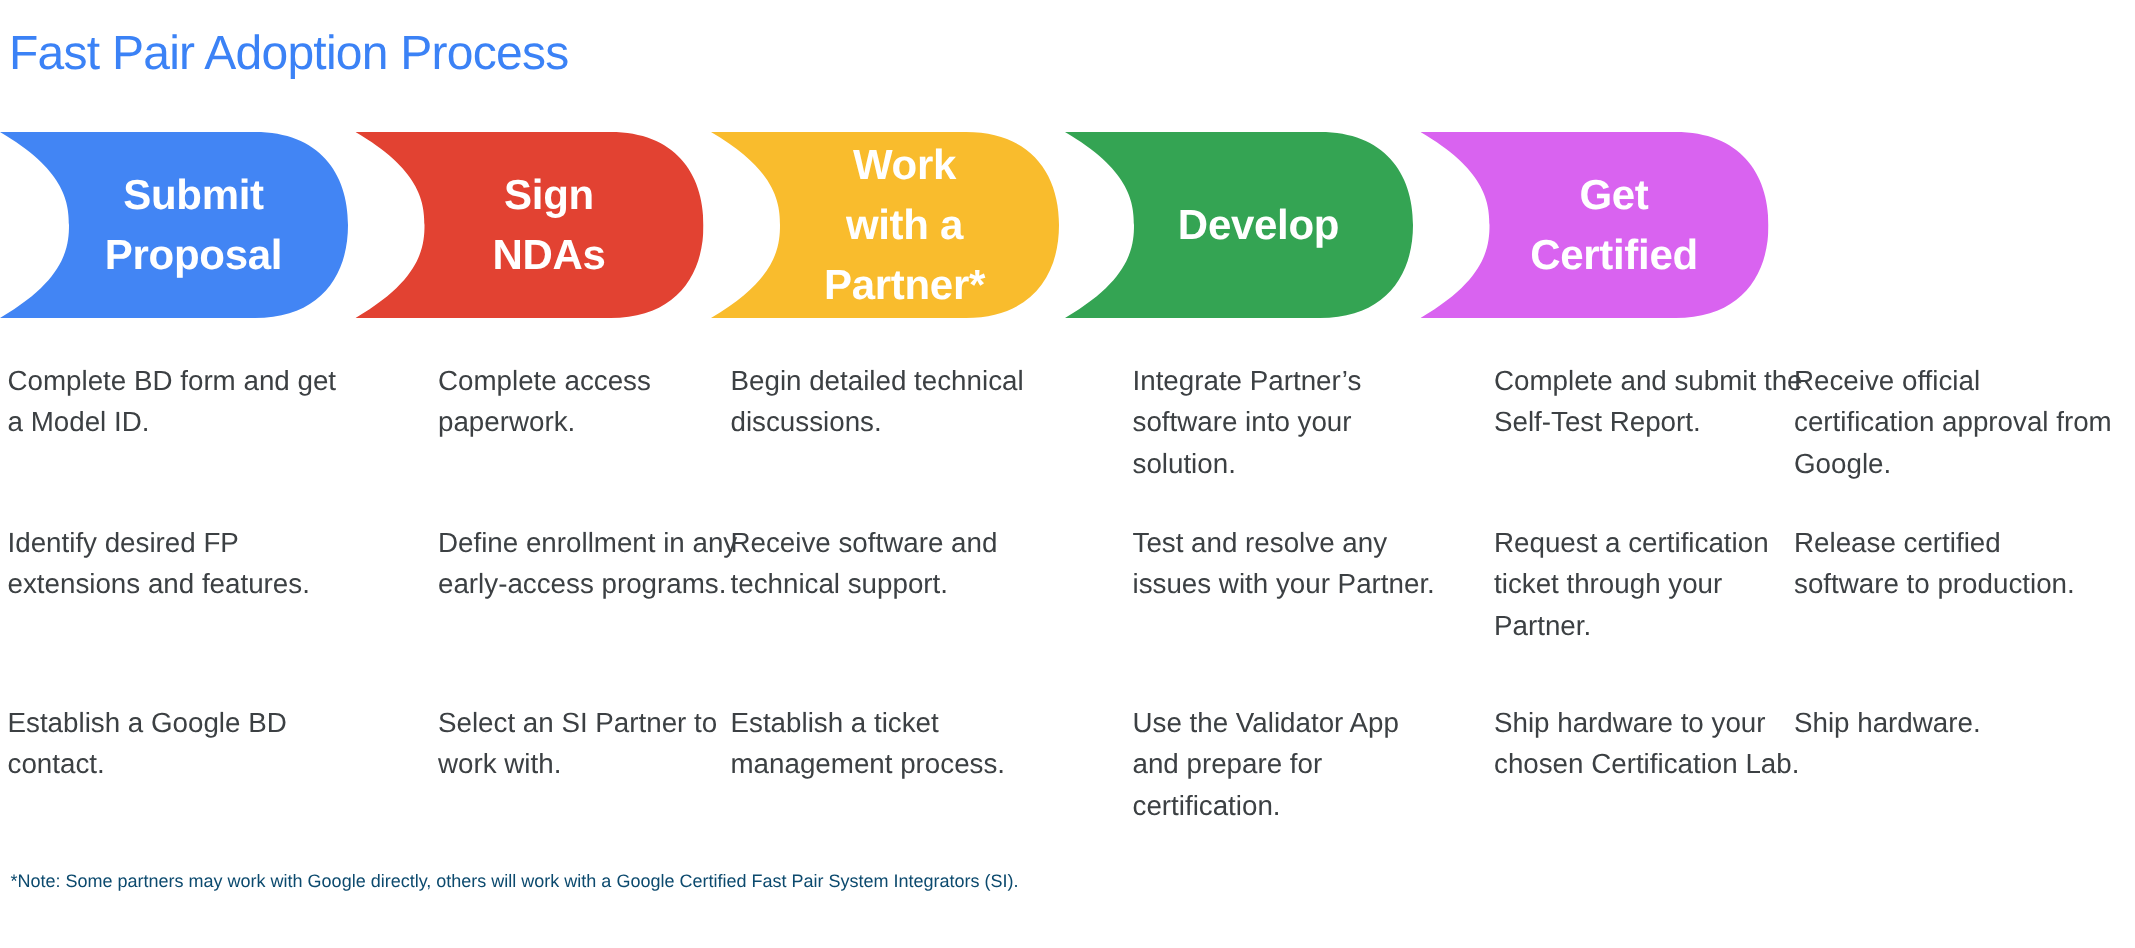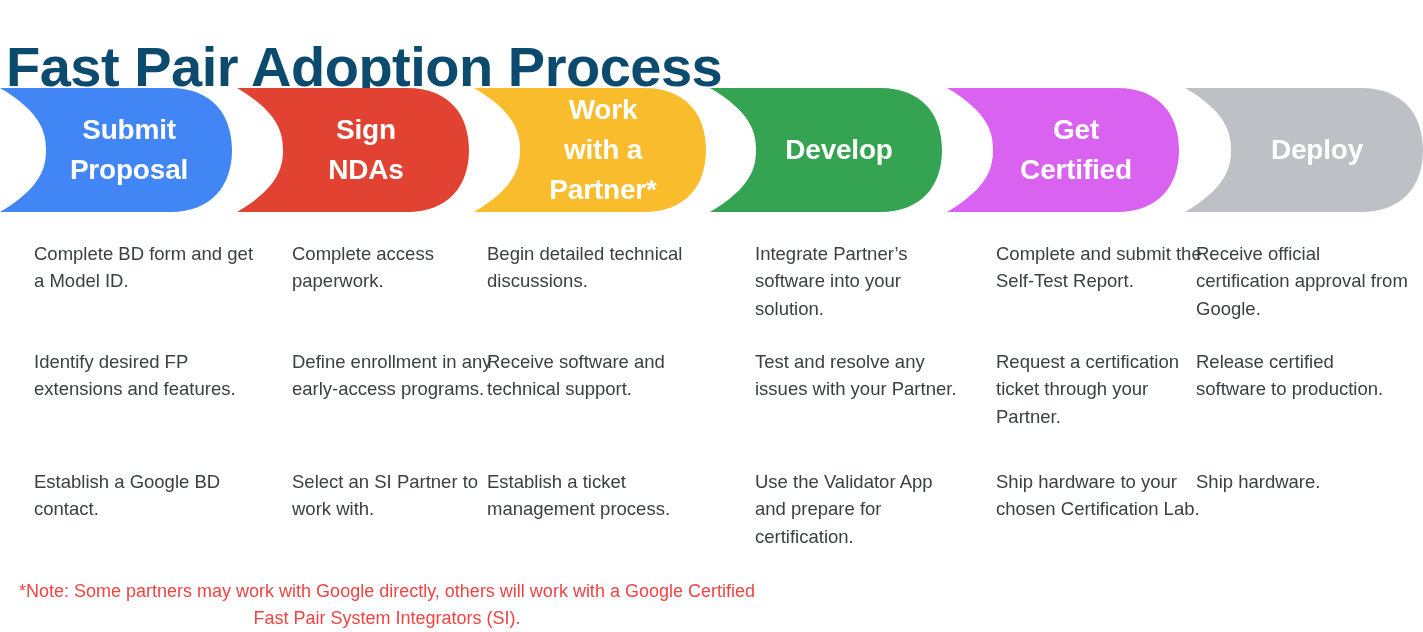--- a/index.html
+++ b/index.html
@@ -13,24 +13,24 @@
     font-family: "Liberation Sans", sans-serif;
     color: #3c4043;
     overflow: hidden;
     position: relative;
   }
 
   #page-title {
     position: absolute;
     left: 6px;
     top: -4px;
-    font-size: 56px;
-    font-weight: 700;
+    font-size: 32px;
+    font-weight: 400;
     letter-spacing: -0.5px;
-    color: #0c4a6e;
+    color: #3b82f6;
     white-space: nowrap;
   }
 
   
   #banner-strip {
     position: absolute;
     left: 0;
     top: 88px;
     width: 1423px;
     height: 124px;
@@ -83,37 +83,36 @@
   .detail-row.r2 { top: 228px; }
 
   .detail-cell {
     position: absolute;
     top: 0;
     font-size: 18.5px;
     line-height: 1.48;
     color: #3c4043;
     font-weight: 400;
   }
-  .c0 { left: 34px;   width: 222px; }
+  .c0 { left: 5px;   width: 222px; }
   .c1 { left: 252px;  width: 205px; margin-left: 40px; }
   .c2 { left: 487px;  width: 218px; }
   .c3 { left: 755px;  width: 205px; }
   .c4 { left: 960px;  width: 212px; margin-left: 36px; }
   .c5 { left: 1196px; width: 212px; }
 
   
   #footnote {
     position: absolute;
     left: 7px;
     top: 578px;
     width: 760px;
-    font-size: 18px;
+    font-size: 12px;
     line-height: 1.5;
-    color: #ef4444;
-    text-align: center;
+    color: #0c4a6e;
   }
 </style>
 </head>
 <body>
 
 <h1 id="page-title">Fast Pair Adoption Process</h1>
 
 <div id="banner-strip">
     <div class="chevron" style="left: 0px; width: 232px;">
       <svg width="232" height="124" viewBox="0 0 232 124">
@@ -153,28 +152,20 @@
     </div>
     <div class="chevron" style="left: 947px; width: 232px;">
       <svg width="232" height="124" viewBox="0 0 232 124">
         <path d="M 0,0 L 170,0 C 212.625,0 232,27.28 232,62 C 232,96.72 212.625,124 170,124 L 0,124 C 42.32,99.2 46,78.12 46,62 C 46,45.88 42.32,24.8 0,0 Z" fill="#D963F0"></path>
       </svg>
       <div class="chevron-label">
         <span>Get</span>
         <span>Certified</span>
       </div>
     </div>
-    <div class="chevron" style="left: 1185px; width: 238px;">
-      <svg width="238" height="124" viewBox="0 0 238 124">
-        <path d="M 0,0 L 176,0 C 218.625,0 238,27.28 238,62 C 238,96.72 218.625,124 176,124 L 0,124 C 42.32,99.2 46,78.12 46,62 C 46,45.88 42.32,24.8 0,0 Z" fill="#BDC1C6"></path>
-      </svg>
-      <div class="chevron-label">
-        <span>Deploy</span>
-      </div>
-    </div>
   </div>
 
 <div id="detail-grid">
   <div class="detail-row r0">
       <div class="detail-cell c0">Complete BD form and get a Model ID.</div>
       <div class="detail-cell c1">Complete access paperwork.</div>
       <div class="detail-cell c2">Begin detailed technical discussions.</div>
       <div class="detail-cell c3">Integrate Partner’s software into your solution.</div>
       <div class="detail-cell c4">Complete and submit the Self-Test Report.</div>
       <div class="detail-cell c5">Receive official certification approval from Google.</div>

